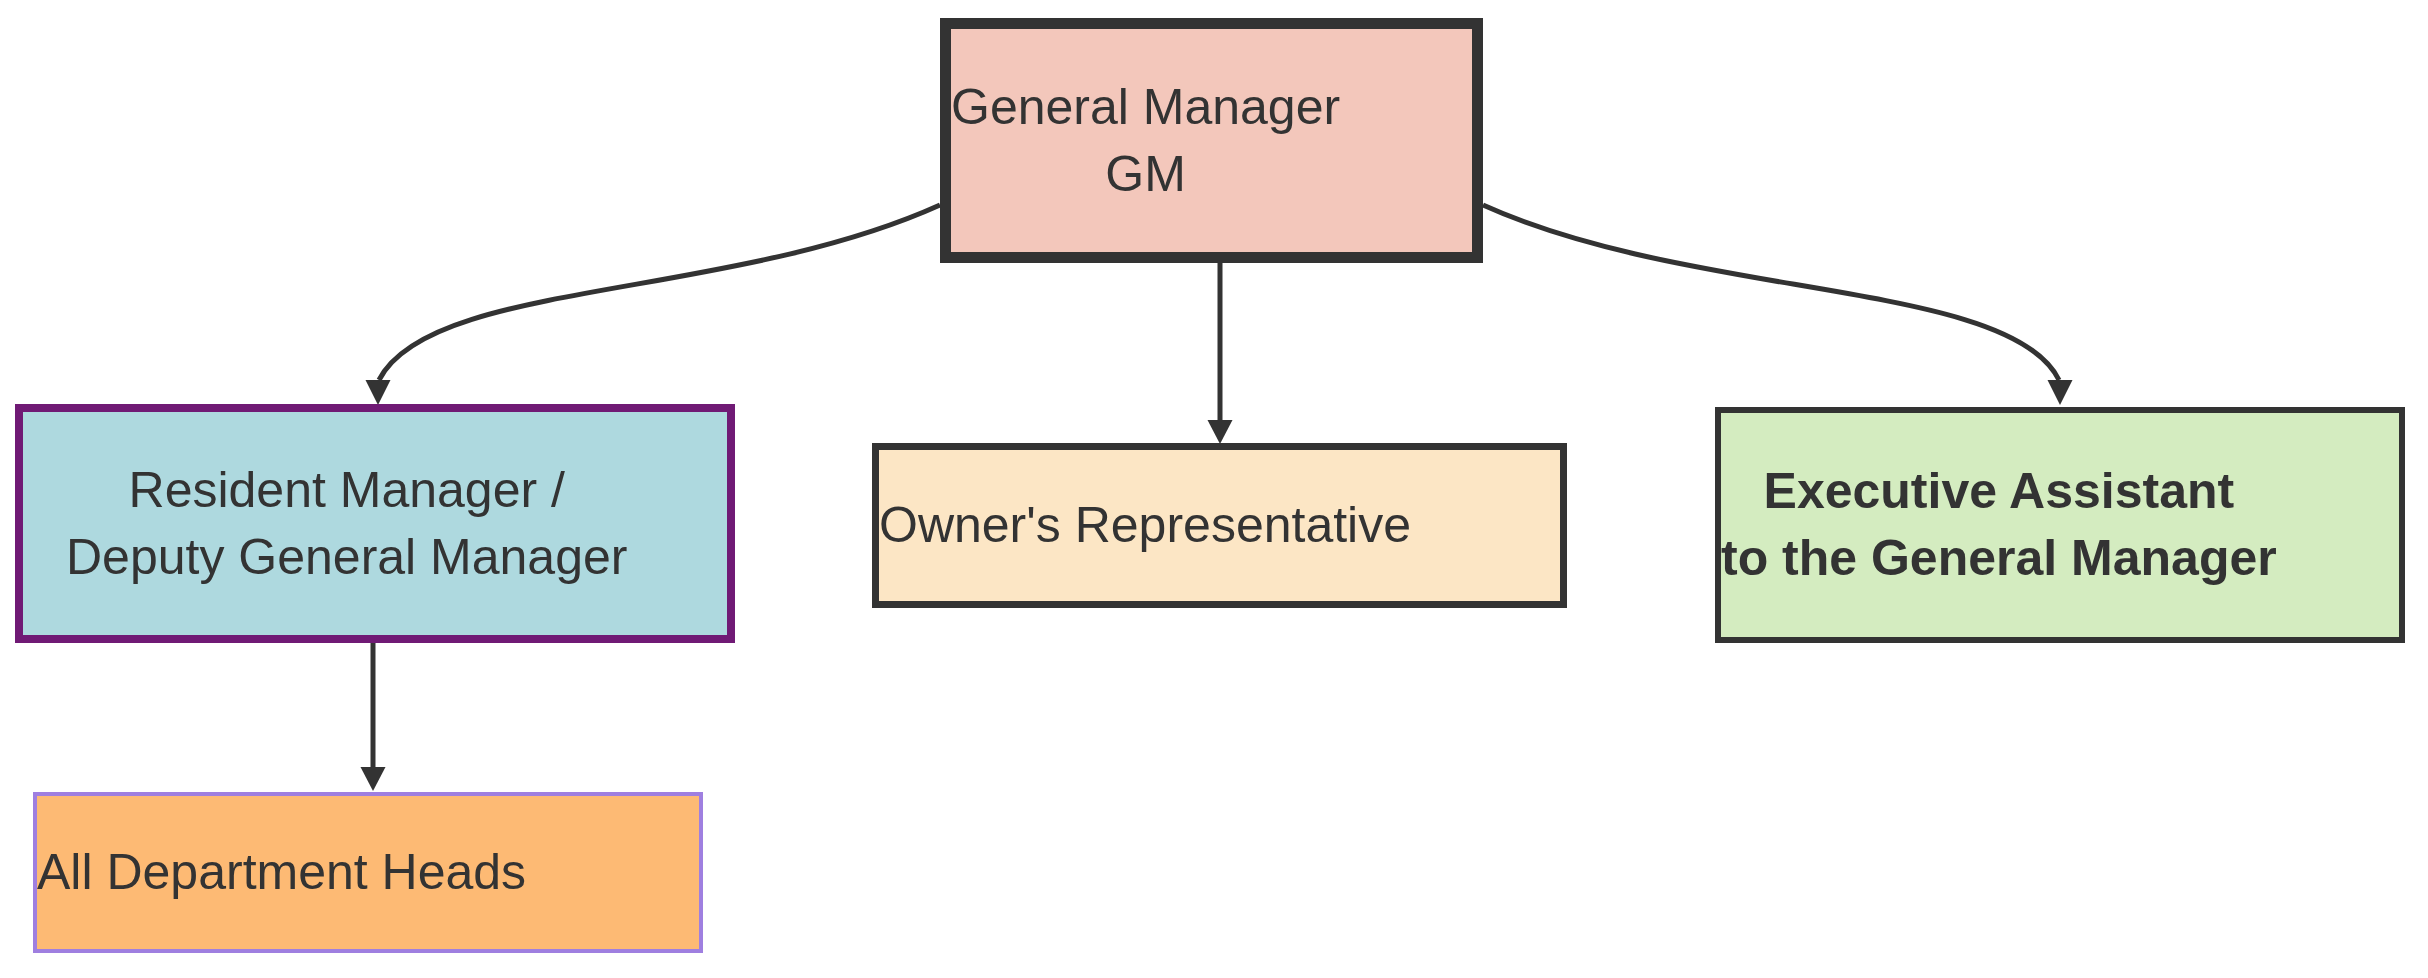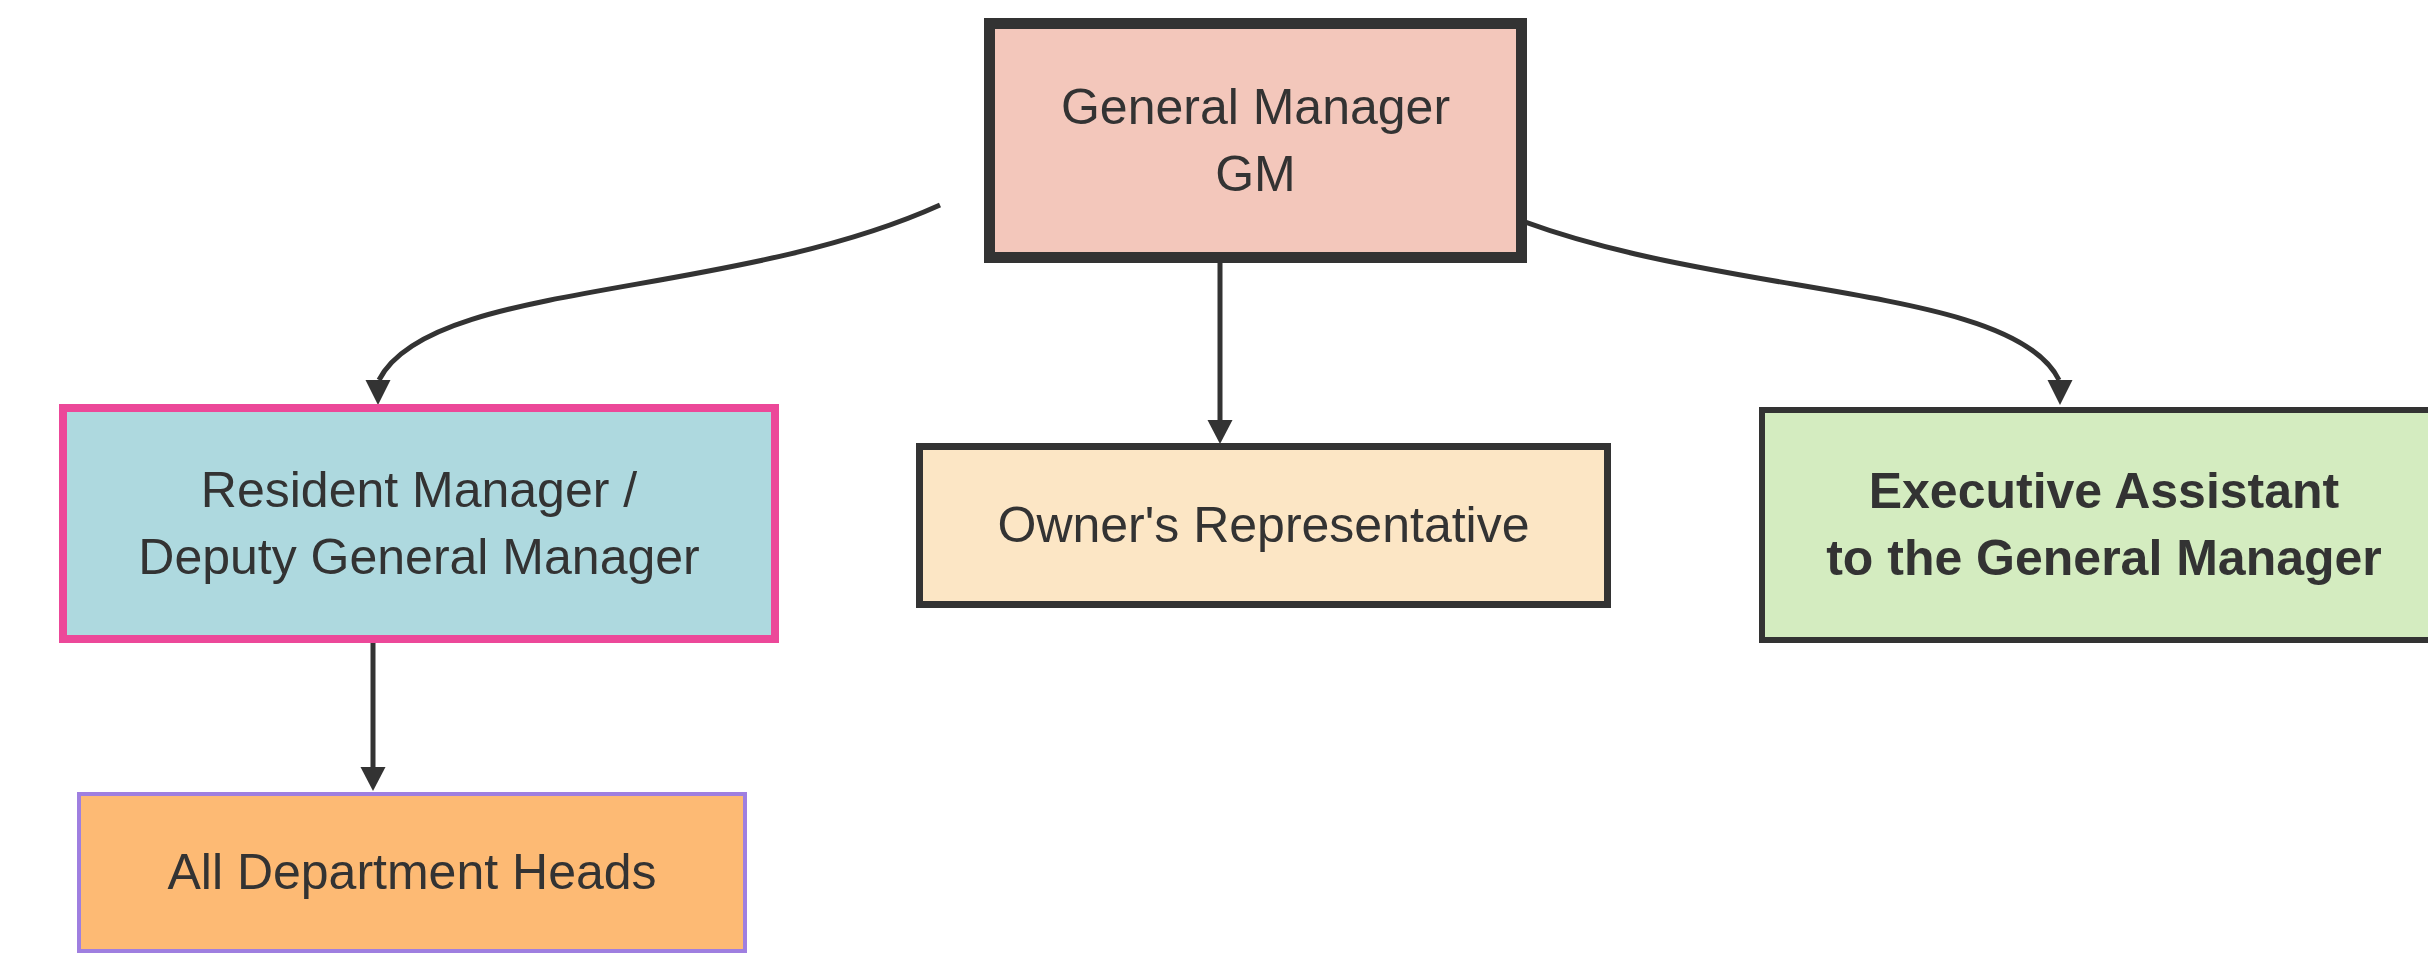--- a/index.html
+++ b/index.html
@@ -31,39 +31,38 @@
   .edge-head {
     fill: #333333;
     stroke: none;
   }
   .node {
     position: absolute;
     z-index: 2;
     box-sizing: border-box;
     display: flex;
     align-items: center;
-    justify-content: center;
     text-align: center;
     color: #333333;
     font-size: 50px;
     line-height: 67px;
     white-space: pre-line;
-    margin-left: 44px;
   }
   .node-gm {
     left: 940px; top: 18px;
     width: 543px; height: 245px;
     background: #f3c7bb;
     border: 11px solid #333333;
   }
   .node-resident {
     left: 15px; top: 404px;
     width: 720px; height: 239px;
     background: #aed9df;
-    border: 8px solid #ec4899;
+    border: 8px solid #701a75;
+    padding-left: 43px;
   }
   .node-owner {
     left: 872px; top: 443px;
     width: 695px; height: 165px;
     background: #fce6c5;
     border: 7px solid #333333;
   }
   .node-assistant {
     left: 1715px; top: 407px;
     width: 690px; height: 236px;

